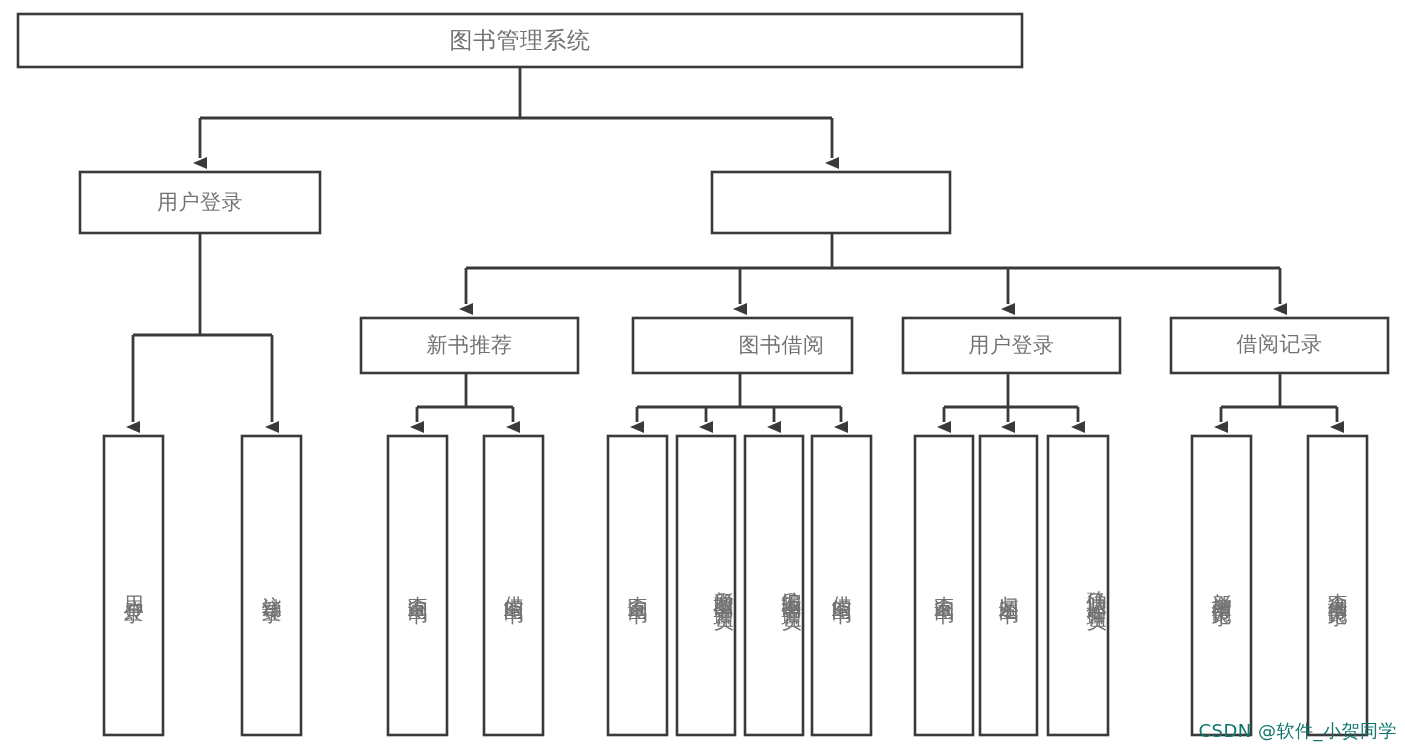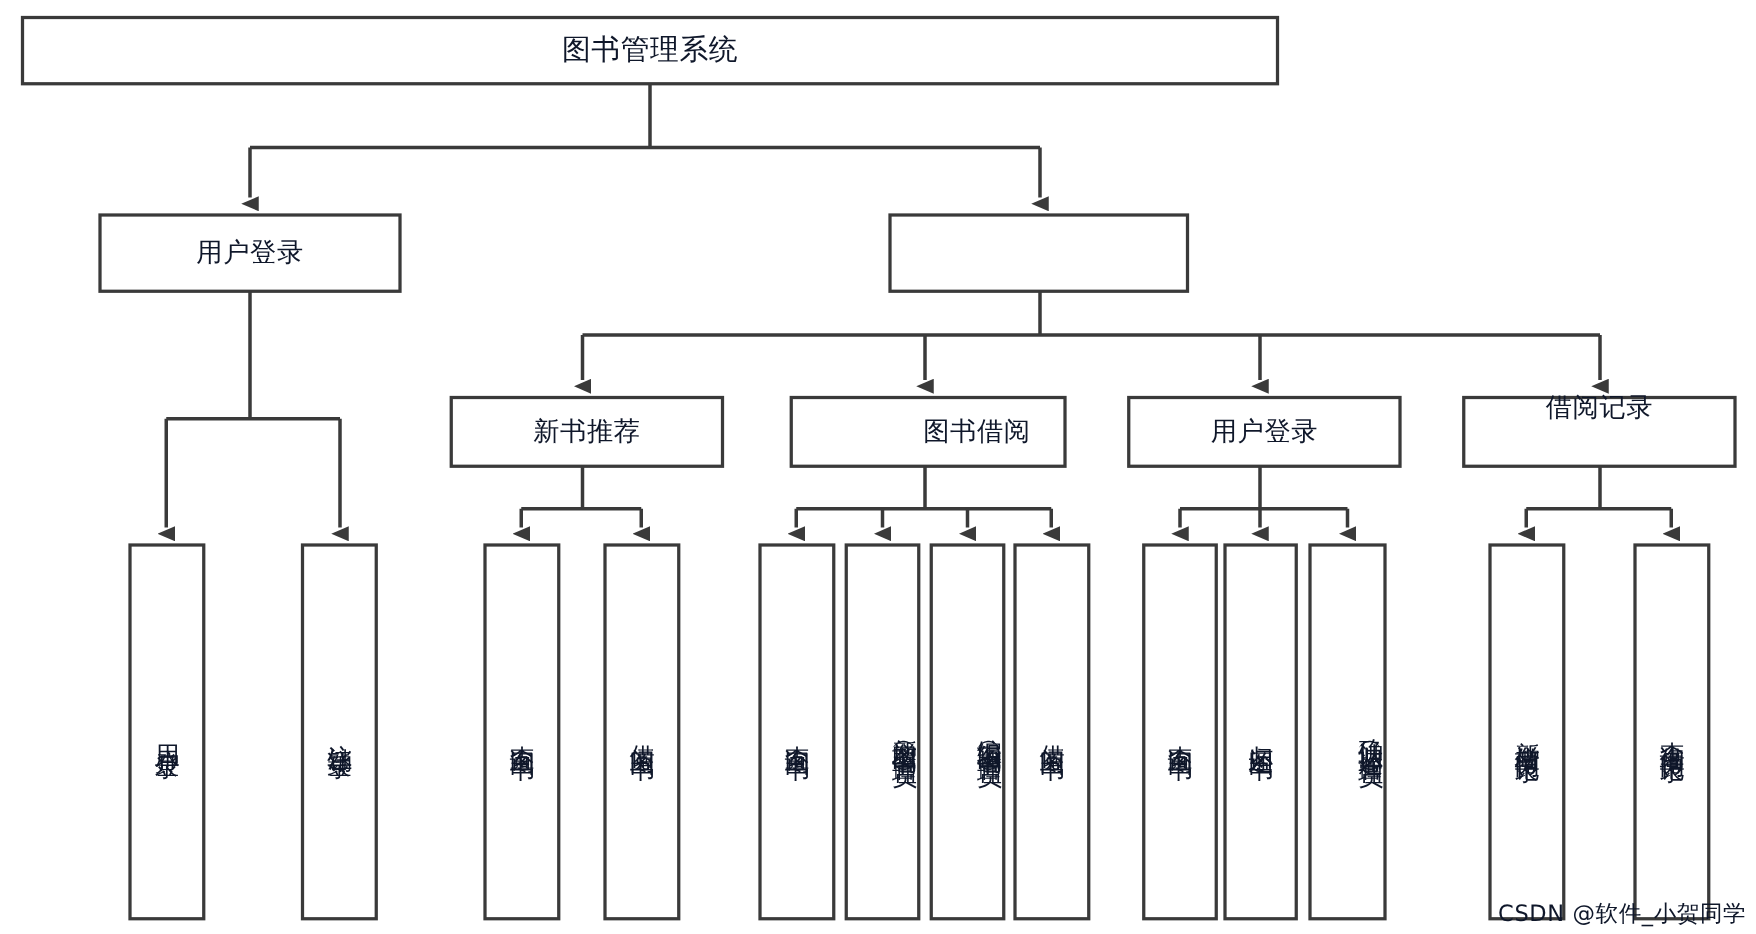--- a/index.html
+++ b/index.html
@@ -35,21 +35,21 @@
     stroke-width: 2.8;
     fill: none;
     stroke-linecap: butt;
   }
   .arrow-head {
     fill: #3a3a3a;
     stroke: none;
   }
   .node-label {
     position: absolute;
-    color: #0f172a;
+    color: #737373;
     font-size: 21px;
     line-height: 1.18;
     letter-spacing: 0.5px;
     display: flex;
     align-items: center;
     justify-content: center;
     text-align: center;
     pointer-events: none;
     white-space: nowrap;
   }
@@ -61,21 +61,21 @@
     align-items: flex-start;
     justify-content: center;
   }
   .node-label.vertical.centered {
     align-items: center;
   }
   .watermark {
     position: absolute;
     right: 8px;
     bottom: 4px;
-    color: #0f172a;
+    color: #0f766e;
     font-size: 18px;
     letter-spacing: 0.5px;
     white-space: nowrap;
   }
 </style>
 </head>
 <body>
 
 <div id="diagram-root">
 
@@ -155,21 +155,21 @@
     <path class="connector" d="M1337,407 L1337,422" marker-end="url(#arrow)"></path>
   </svg>
 
   <div class="node-label" style="left:18px; top:14px; width:1004px; height:53px; font-size:23px;">图书管理系统</div>
 
   <div class="node-label" style="left:80px; top:172px; width:240px; height:61px;">用户登录</div>
 
   <div class="node-label" style="left:361px; top:318px; width:217px; height:55px;font-family:Liberation Serif, serif;">新书推荐</div>
   <div class="node-label" style="left:633px; top:318px; width:219px; height:55px;padding-left:39px;">图书借阅</div>
   <div class="node-label" style="left:903px; top:318px; width:217px; height:55px;">用户登录</div>
-  <div class="node-label" style="left:1171px; top:300px; width:217px; height:52px;">借阅记录</div>
+  <div class="node-label" style="left:1171px; top:318px; width:217px; height:52px;">借阅记录</div>
 
   <div class="node-label vertical centered" style="left:104px; top:436px; width:59px; height:299px;">用户登录</div>
   <div class="node-label vertical centered" style="left:242px; top:436px; width:59px; height:299px;">注销登录</div>
 
   <div class="node-label vertical centered" style="left:388px; top:436px; width:59px; height:299px;">查询图书</div>
   <div class="node-label vertical centered" style="left:484px; top:436px; width:59px; height:299px;">借阅图书</div>
 
   <div class="node-label vertical centered" style="left:608px; top:436px; width:59px; height:299px;">查询图书</div>
   <div class="node-label vertical" style="left:677px; top:442px; width:58px; height:293px;">新增图书（管理员）</div>
   <div class="node-label vertical" style="left:745px; top:442px; width:58px; height:293px;">编辑图书（管理员）</div>

